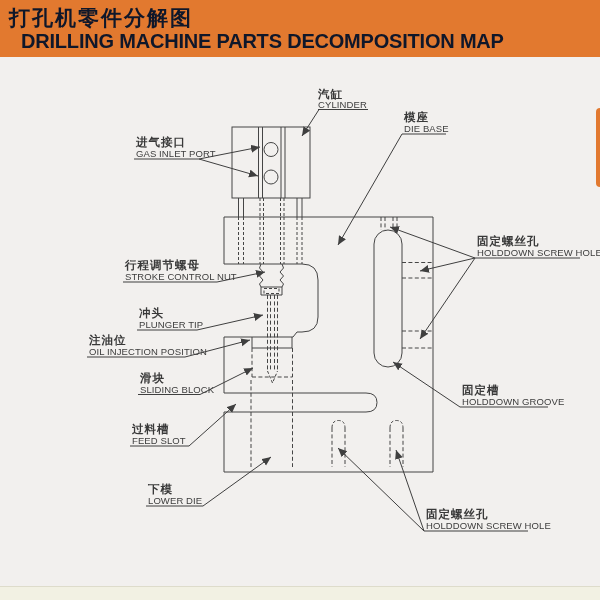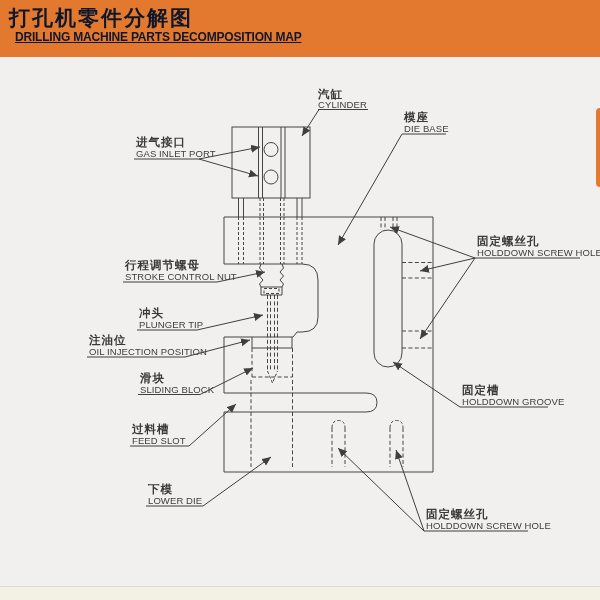--- a/index.html
+++ b/index.html
@@ -13,22 +13,22 @@
   .header{
     position:absolute;left:0;top:0;width:600px;height:57px;
     background:#E2792F;color:#0f172a;padding-left:32px;
   }
   .title-zh{
     position:absolute;left:9px;top:4px;
     font-size:21px;font-weight:bold;letter-spacing:2px;
     font-family:"Liberation Sans", sans-serif;
   }
   .title-en{
-    position:absolute;left:15px;top:30px;
-    font-size:12px;font-weight:bold;letter-spacing:-0.2px;text-decoration:underline;
+    position:absolute;left:21px;top:30px;
+    font-size:20px;font-weight:bold;letter-spacing:-0.2px;
   }
   .side-tab{
     position:absolute;right:-4px;top:108px;width:8px;height:79px;
     background:#E2792F;border-radius:4px;
   }
   .bottom-strip{
     position:absolute;left:0;bottom:0;width:600px;height:13px;
     background:#F2F1E3;border-top:1px solid #DEDCCB;
   }
   svg.diagram{position:absolute;left:0;top:0;}

